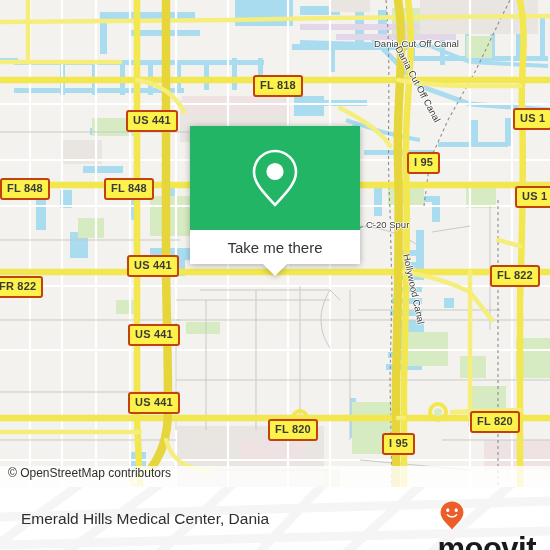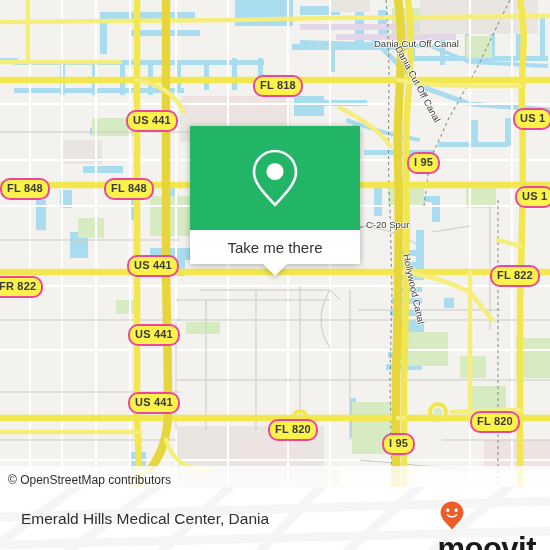--- a/index.html
+++ b/index.html
@@ -23,22 +23,22 @@
     width: 550px; height: 487px;
     background: #f3f2ee;
     overflow: hidden;
   }
   #map-svg { position:absolute; left:0; top:0; display:block; }
 
   
   .shield {
     position: absolute;
     background: #fdf24a;
-    border: 2px solid #ec4899;
-    border-radius: 10px;
+    border: 2px solid #c2410c;
+    border-radius: 3px;
     color: #3a3a38;
     font-size: 11px;
     font-weight: bold;
     line-height: 1;
     padding: 3px 5px 4px 5px;
     white-space: nowrap;
     font-family: "Liberation Sans", sans-serif;
     letter-spacing: .2px;
   }
   
@@ -88,21 +88,21 @@
     border-top: 12px solid #ffffff;
   }
 
   
   #attribution {
     position: absolute;
     left: 0; top: 466px;
     width: 550px; height: 21px;
     background: rgba(255,255,255,.80);
     display: flex;
-    align-items: flex-end;
+    align-items: flex-start;
   }
   #attribution-text {
     margin-left: 8px;
     font-size: 12px;
     color: #2e2e2e;
     font-family: "Liberation Sans", sans-serif;
   }
 
   
   #footer {

